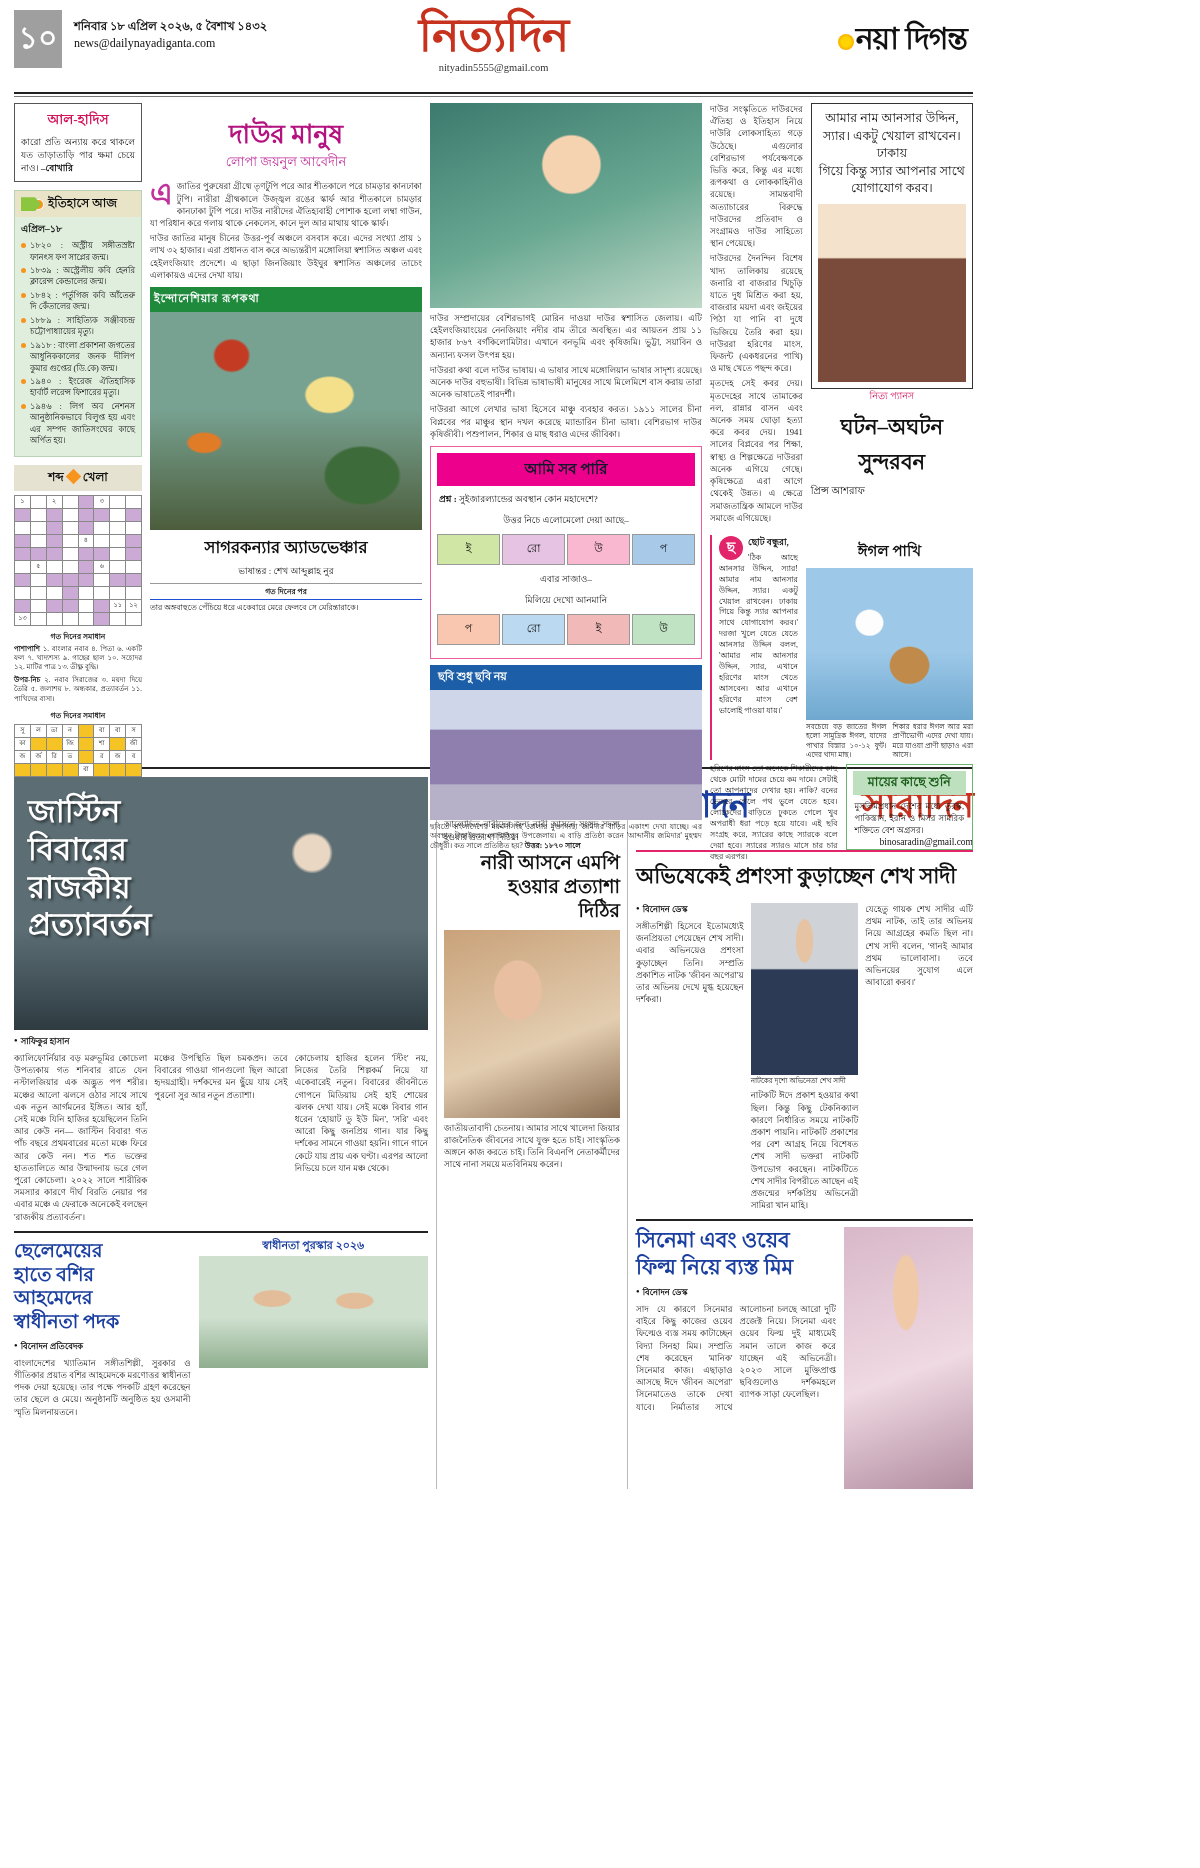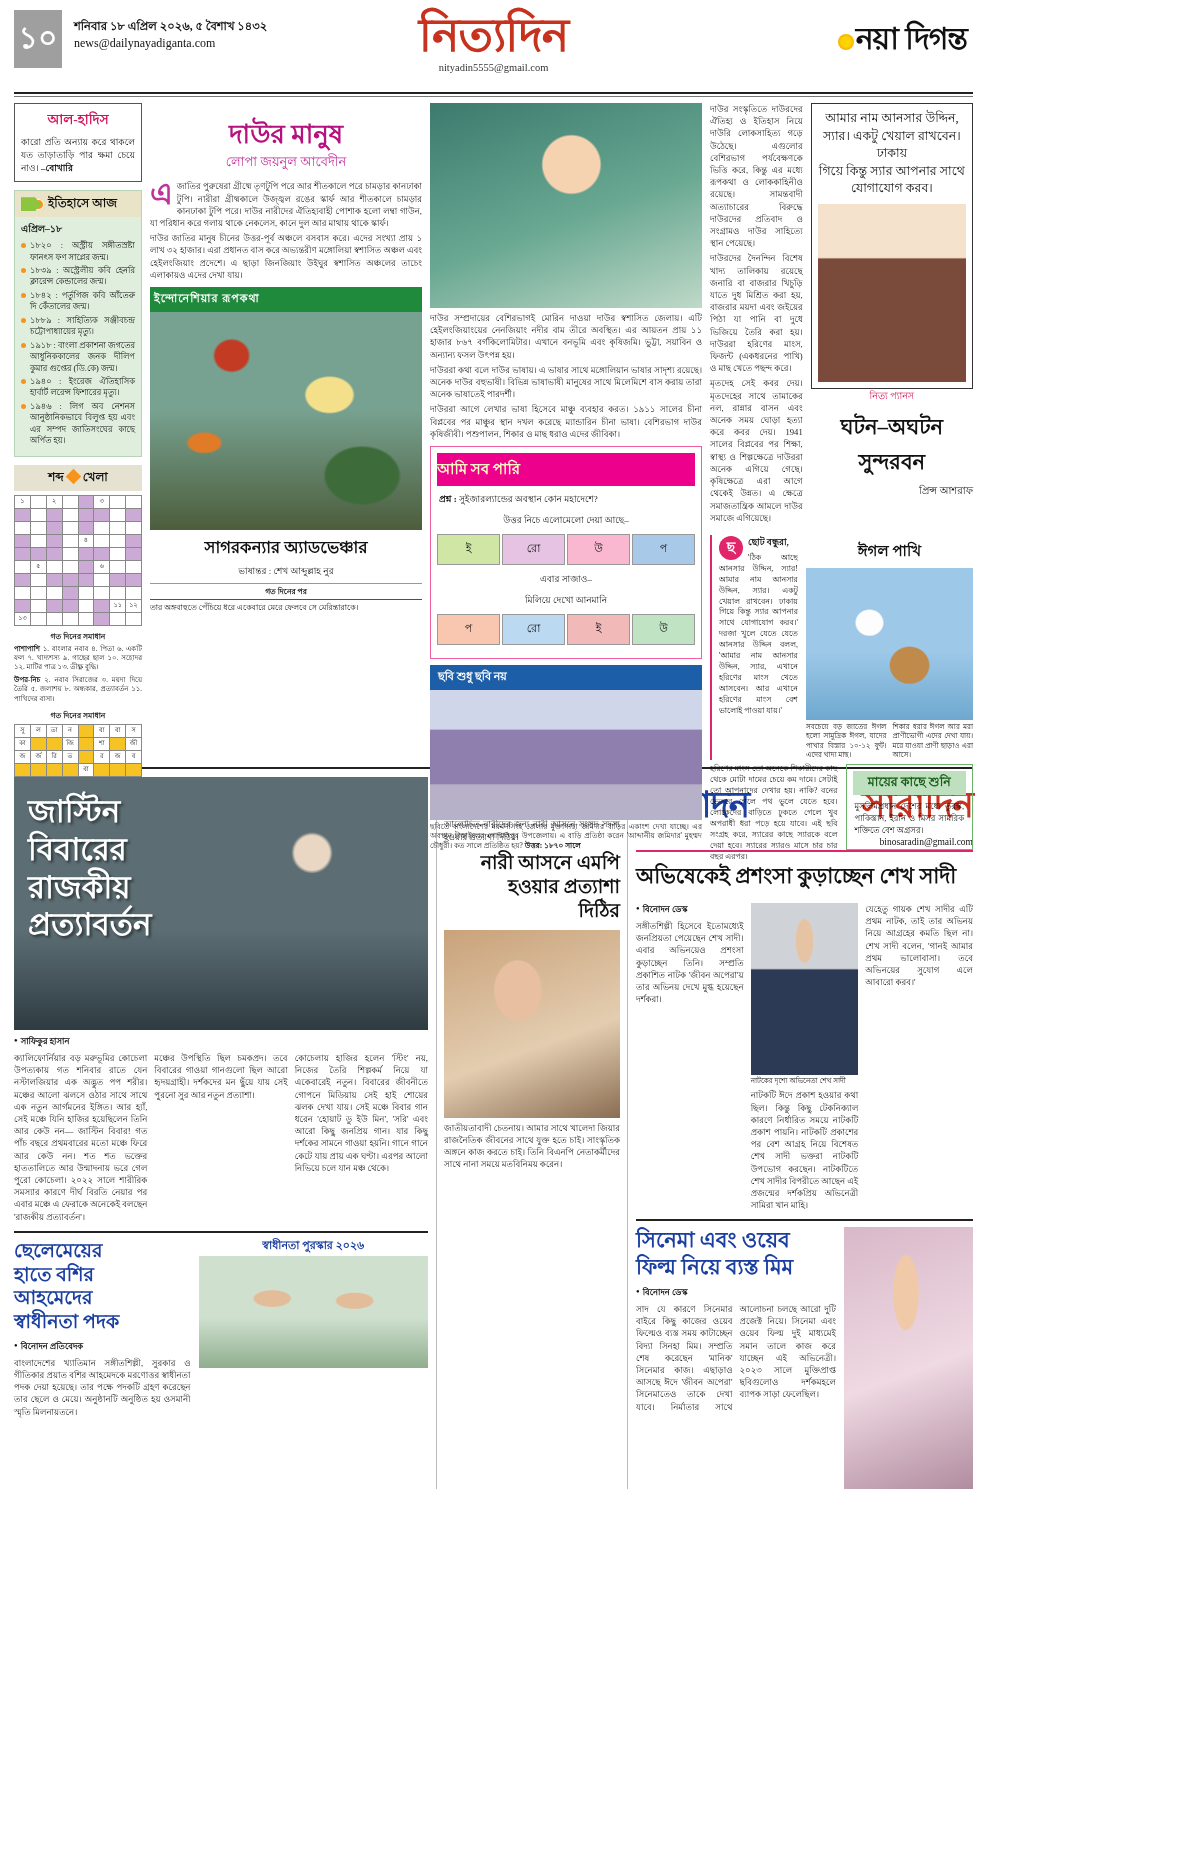--- a/index.html
+++ b/index.html
@@ -119,21 +119,21 @@
   .ribbon {
     background:#1f8a3c; color:#fff; font-weight:bold; font-size:11px;
     padding:3px 4px; letter-spacing:1px; position:relative;
   }
   .ribbon:after {
     content:""; position:absolute; right:-1px; top:50%; width:0; height:0;
   }
 
   
   .quiz-box { border:1.4px solid #ef5fa0; padding:6px; background:#fff; }
-  .quiz-title { background:#ec008c; color:#fef9c3; font-weight:bold; font-size:15px; padding:4px 0; }
+  .quiz-title { background:#ec008c; color:#0f172a; text-align:center; font-weight:bold; font-size:15px; padding:4px 0; }
   .quiz-q { font-size:9px; margin:7px 2px 8px; line-height:1.45; }
   .quiz-q b { font-weight:bold; }
   .quiz-sub { text-align:center; font-size:9px; line-height:1.4; margin-bottom:7px; }
   .tiles { display:flex; gap:2px; margin-bottom:7px; }
   .tile { flex:1; text-align:center; font-size:11px; padding:5px 0; border:0.8px solid #999; }
   .tile.c1 { background:#cfe6a4; } .tile.c2 { background:#e6c3e2; }
   .tile.c3 { background:#f9b8cf; } .tile.c4 { background:#a9c9e8; }
   .tile.d1 { background:#f9c6b0; } .tile.d2 { background:#bcd9f2; }
   .tile.d3 { background:#f2b9b9; } .tile.d4 { background:#bfe3c3; }
   .quiz-mid { text-align:center; font-size:9px; margin-bottom:6px; }
@@ -153,21 +153,21 @@
     color:#fff; font-weight:bold; font-size:14px; text-align:center; line-height:24px;
     margin:1px 5px 0 0;
   }
   .kid-head { font-weight:bold; font-size:9px; color:#111; }
 
   
   .cartoon { border:1.4px solid #333; padding:6px; }
   .cartoon-txt { text-align:center; font-size:12.5px; line-height:1.4; margin-bottom:6px; }
   .cart-title { text-align:center; font-weight:bold; font-size:21px; margin-top:7px; }
   .cart-kicker { text-align:center; font-size:9.5px; color:#d4145a; }
-  .cart-by { text-align:right; font-size:10px; margin-top:2px; }
+  .cart-by { text-align:left; font-size:10px; margin-top:2px; }
 
   
   .eagle-title { text-align:center; font-weight:bold; font-size:15px; color:#111; margin:4px 0; }
 
   
   .ent-wrap { margin-top:8px; }
   .ent-grid { display:grid; grid-template-columns:414px 192px 1fr; gap:8px; }
   .ent-masthead { display:flex; align-items:center; justify-content:space-between; }
   .ent-m1 { font-size:36px; font-weight:bold; color:#1b3fa0; font-family:"Liberation Sans", sans-serif; letter-spacing:-1px; }
   .ent-m2 { font-size:36px; font-weight:bold; color:#c6321e; font-family:"Liberation Sans", sans-serif; letter-spacing:-1px; }

